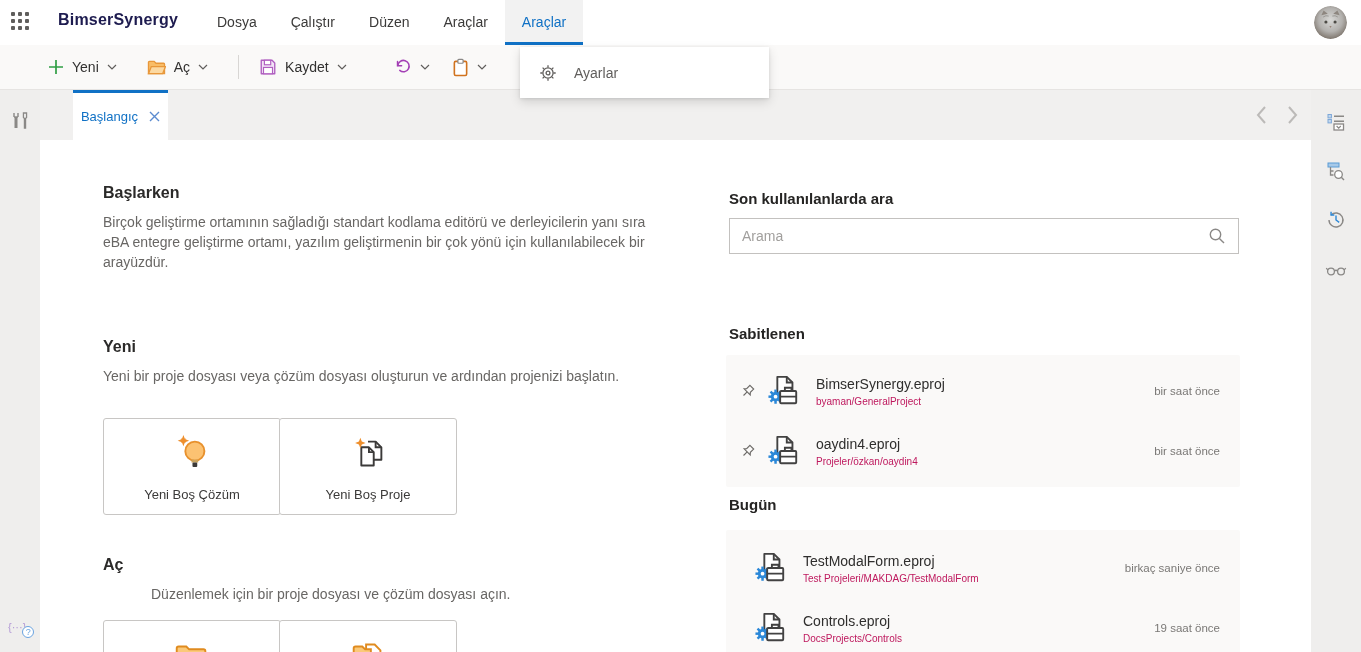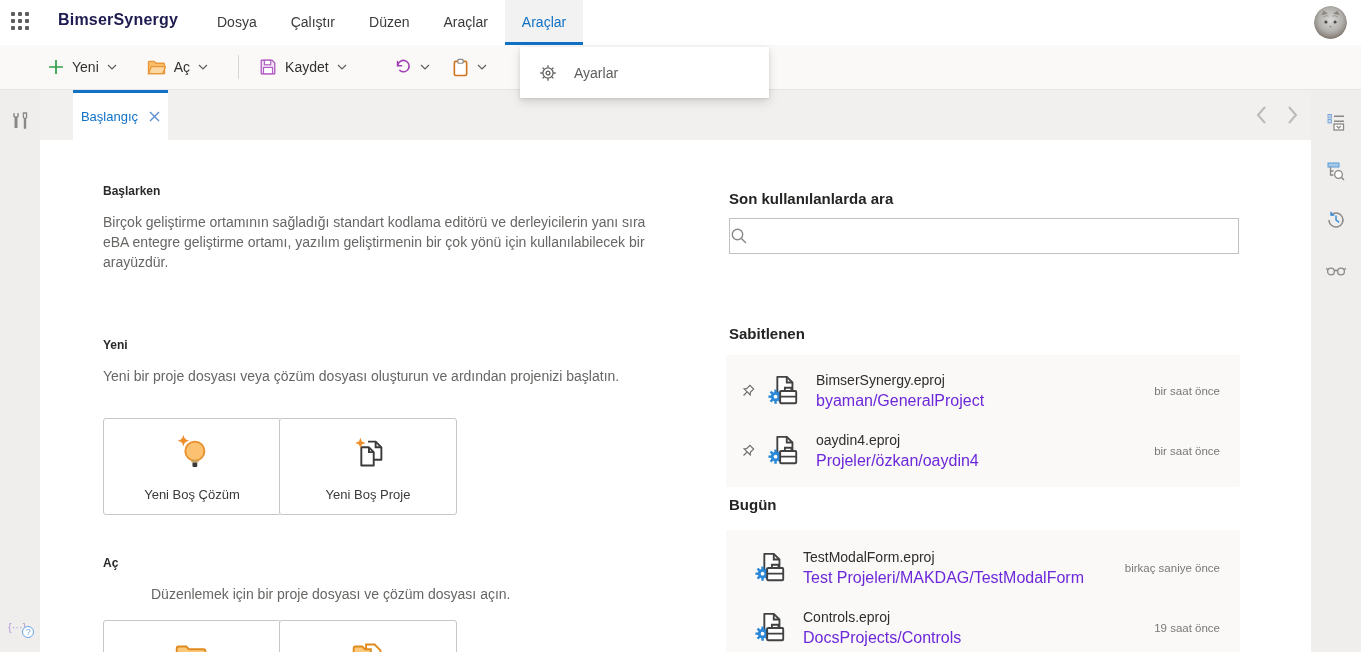--- a/index.html
+++ b/index.html
@@ -36,21 +36,21 @@
   
   .tabstrip { position:absolute; left:40px; top:90px; width:1271px; height:50px; background:#f1f0ef; z-index:4; }
   .tab { position:absolute; left:33px; top:0; width:95px; height:50px; background:#fff; border-top:3px solid #1071c5;
     display:flex; align-items:center; justify-content:center; gap:11px; cursor:pointer; }
   .tab-label { font-size:13px; color:#1071c5; }
   .tab-close { cursor:pointer; display:flex; }
   .nav-arrows { position:absolute; right:12px; top:0; height:50px; display:flex; align-items:center; gap:20px; }
   .nav-arrows span { cursor:pointer; display:flex; }
   
   .content { position:absolute; left:40px; top:140px; width:1271px; height:512px; background:#fff; z-index:3; }
-  .h1 { position:absolute; font-size:12px; font-weight:bold; color:#2b2a29; z-index:3; }
+  .h1 { position:absolute; font-size:16px; font-weight:bold; color:#2b2a29; z-index:3; }
   .para { position:absolute; font-size:14px; color:#686664; line-height:20px; z-index:3; }
   .card { position:absolute; width:178px; height:97px; border:1px solid #c8c6c4; border-radius:3px; background:#fff;
     cursor:pointer; z-index:3; }
   .card .card-icon { position:absolute; top:14px; left:50%; transform:translateX(-50%); }
   .card .card-label { position:absolute; bottom:12px; width:100%; text-align:center; font-size:13px; color:#3b3a39; }
   
   .recent-title { position:absolute; left:729px; top:190px; font-size:15px; font-weight:bold; color:#252423; z-index:3; }
   .searchbox { position:absolute; left:729px; top:218px; width:510px; height:36px; border:1px solid #c3c1bf;
     background:#fff; display:flex; align-items:center; z-index:3; }
   .searchbox input { flex:1; border:none; outline:none; font-size:14px; color:#323130; padding:0 12px;
@@ -58,21 +58,21 @@
   .searchbox input::placeholder { color:#a19f9d; }
   .searchbox .mag { margin-right:12px; display:flex; cursor:pointer; }
   .sec-h { position:absolute; font-size:15px; font-weight:bold; color:#252423; z-index:3; }
   .recent-card { position:absolute; left:726px; width:514px; background:#faf9f8; border-radius:2px; z-index:3; }
   .r-row { display:flex; align-items:center; height:60px; cursor:pointer; }
   .pin-slot { width:26px; margin-left:14px; display:flex; }
   .proj-slot { width:36px; display:flex; }
   .r-row.nopin .proj-slot { margin-left:27px; }
   .r-text { flex:1; margin-left:14px; overflow:hidden; }
   .r-name { font-size:14px; color:#2f2e2d; }
-  .r-path { font-size:16px; color:#6d28d9; margin-top:4px; }
+  .r-path { font-size:10px; color:#be185d; margin-top:4px; }
   .r-time { font-size:11.5px; color:#7a7876; margin-right:20px; white-space:nowrap; }
   
   .menu { position:absolute; left:520px; top:47px; width:249px; background:#fff; z-index:60;
     box-shadow:0 4px 10px rgba(0,0,0,.13), 0 1px 3px rgba(0,0,0,.1); }
   .menu-item { height:51px; display:flex; align-items:center; padding:0 16px 0 18px; font-size:14px; color:#605e5c;
     border-bottom:1px solid #ebe9e8; cursor:pointer; background:#fff;justify-content:center; }
   .menu-item:last-child { border-bottom:none; }
   .mi-icon { width:20px; height:20px; margin-right:16px; display:flex; }
   .mi-label { flex:1; }
   .mi-shortcut { font-size:13px; color:#605e5c; }
@@ -204,20 +204,21 @@
     <svg width="42" height="42" viewBox="0 0 44 44">
       <path d="M20 10h9l6 6v14H20z" fill="#fff" stroke="#e08b1f" stroke-width="2"></path>
       <path d="M7 32V14a2 2 0 0 1 2-2h7l3 3h6v17z" fill="#fbc979" stroke="#e08b1f" stroke-width="2"></path>
     </svg>
   </span>
 </div>
 
 <div class="recent-title">Son kullanılanlarda ara</div>
 
 <div class="searchbox">
+  <input type="text" placeholder="Arama" style="">
   <span class="mag">
     <svg width="18" height="18" viewBox="0 0 18 18" fill="none" stroke="#8a8886" stroke-width="1.4">
       <circle cx="7.5" cy="7.5" r="5.2"></circle>
         <path d="M11.4 11.4l4.6 4.6"></path>
     </svg>
   </span>
 </div>
 
 <div class="sec-h" style="left:729px; top:325px;">Sabitlenen</div>
 

